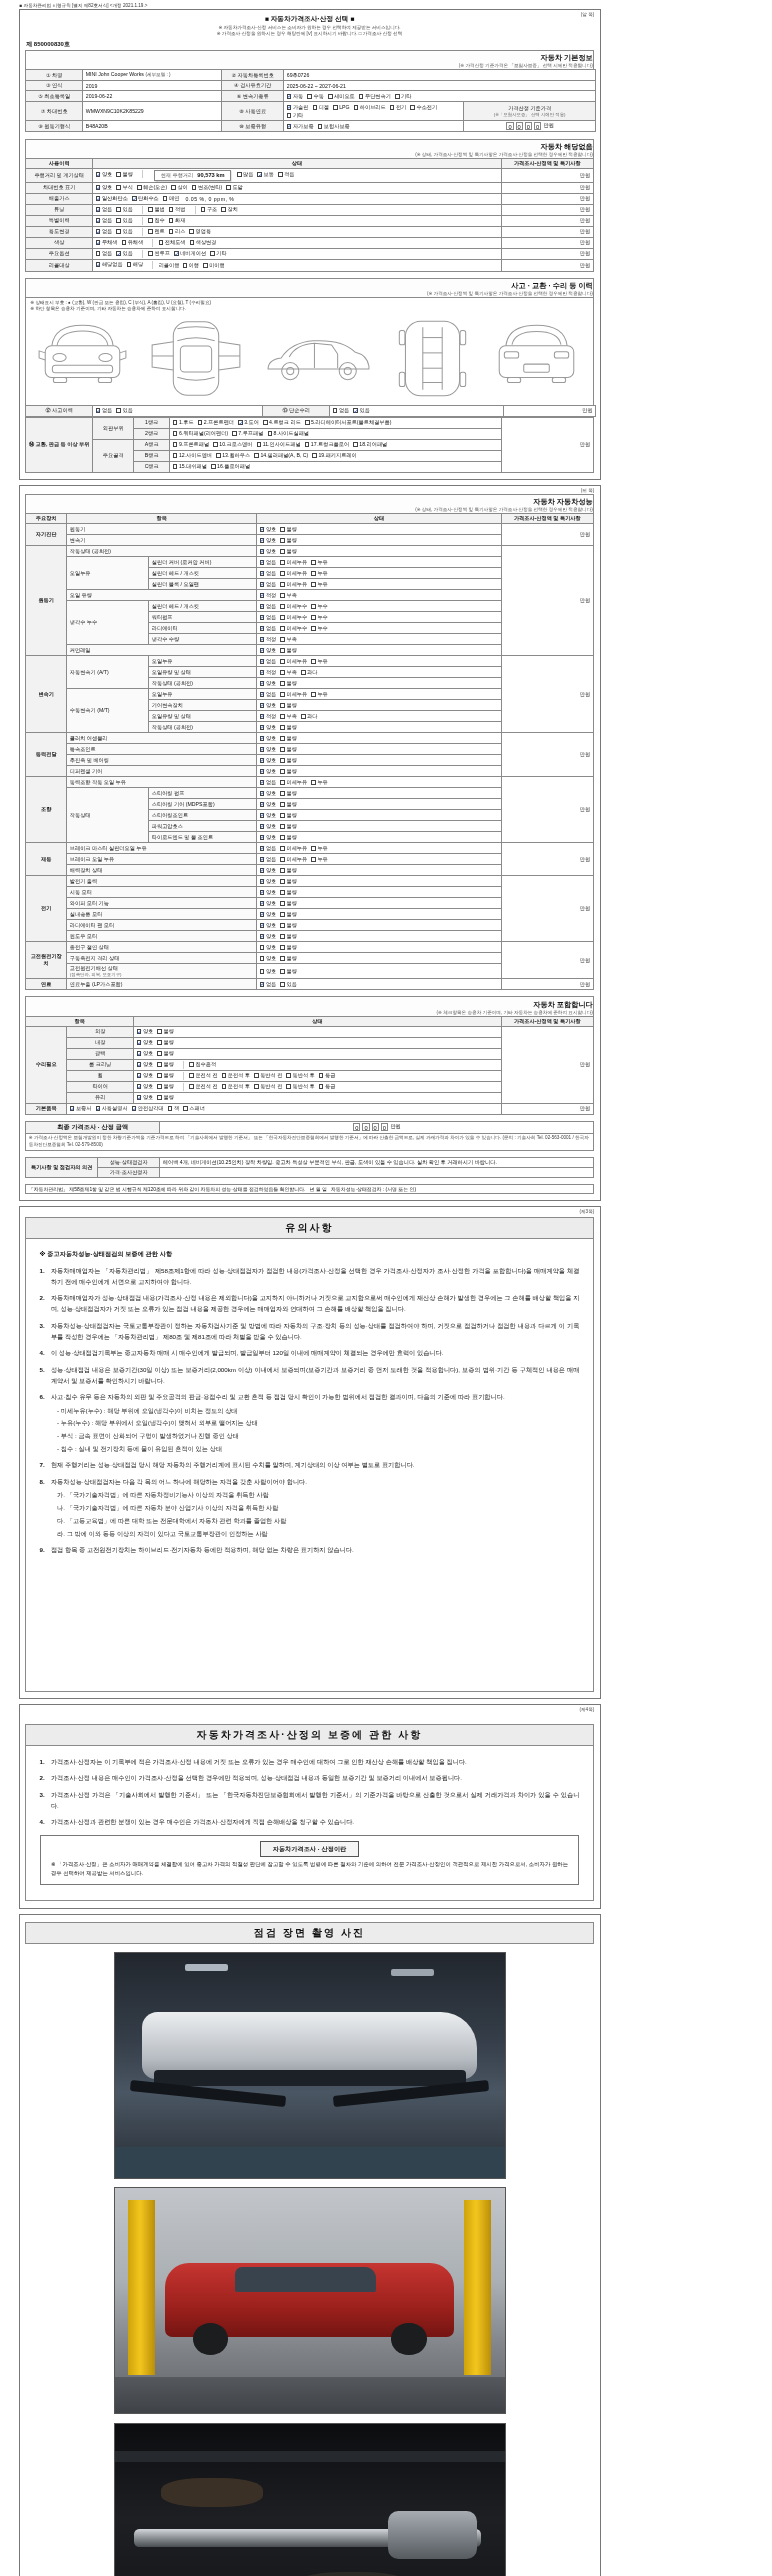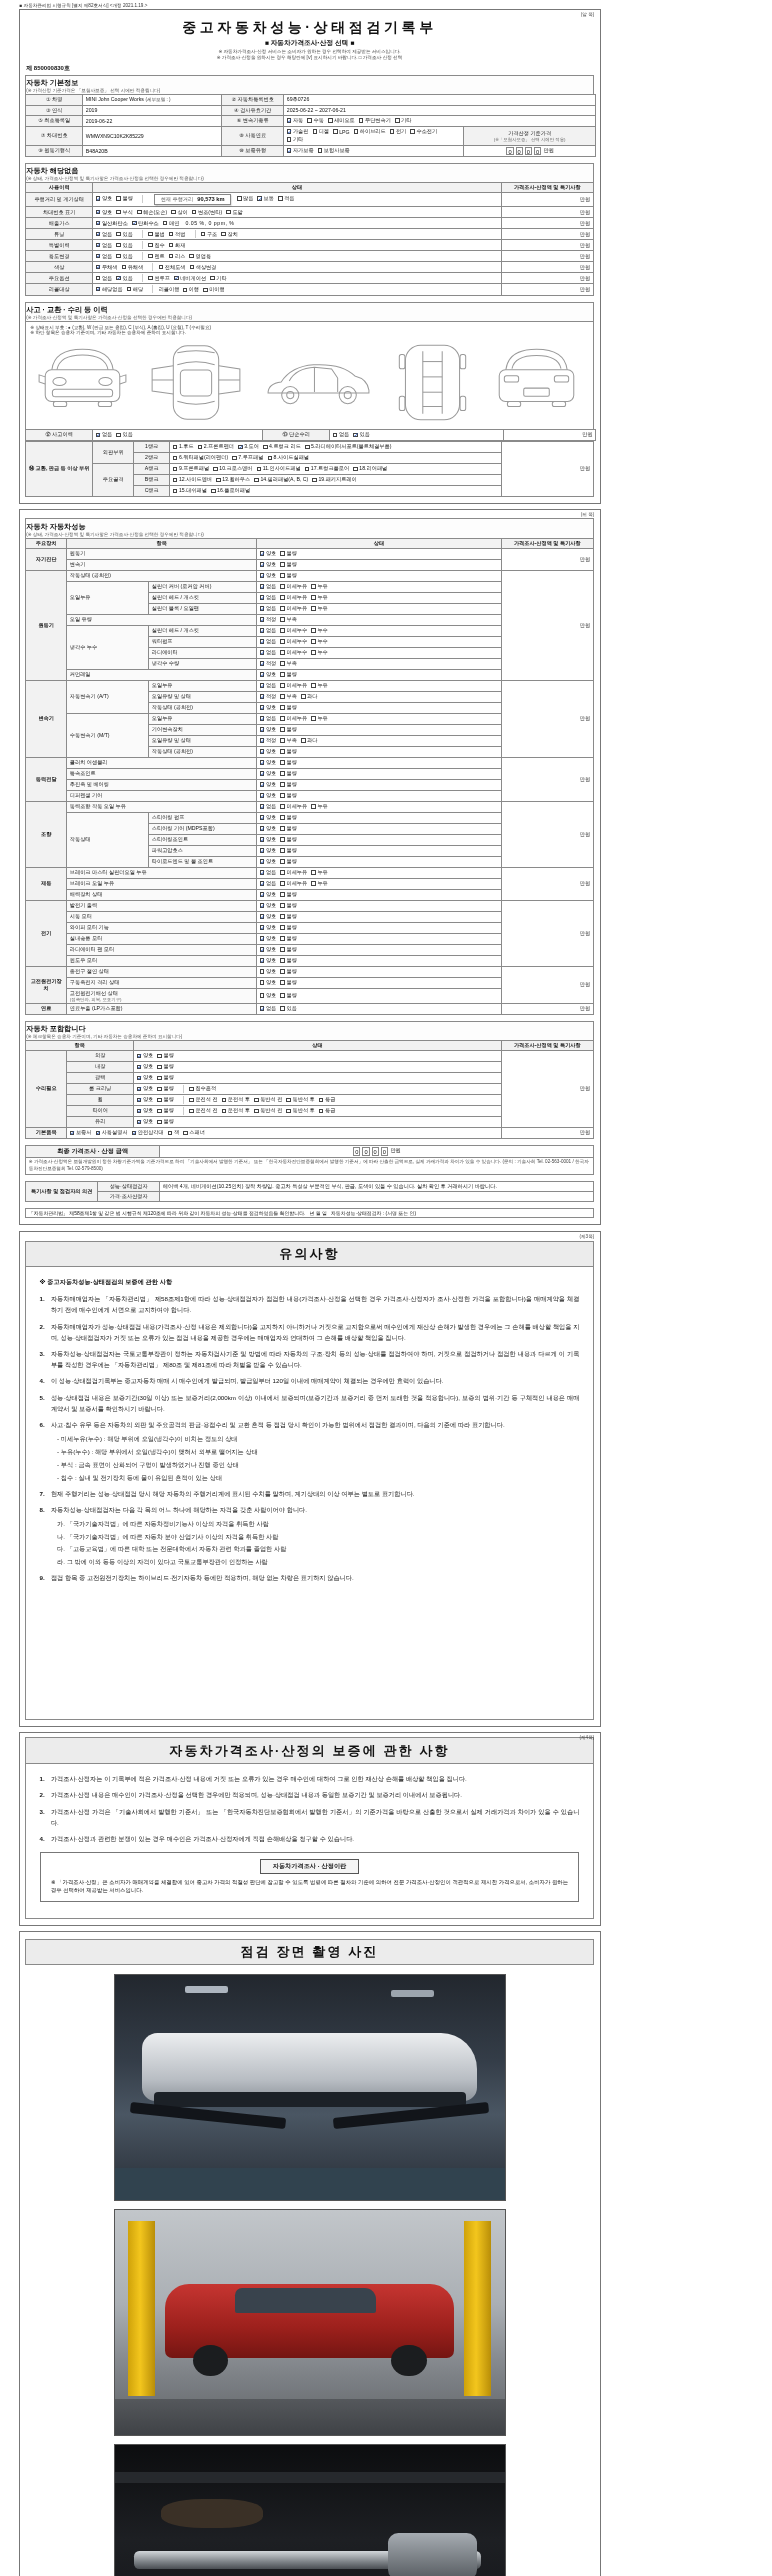--- a/index.html
+++ b/index.html
@@ -15,21 +15,21 @@
   .doc-note { text-align:center; font-size:4.6px; color:#444; margin:0.5px 0; }
   .doc-no { font-size:6px; font-weight:bold; margin:4.1px 0 1.5px 1px; }
 
   table { border-collapse:collapse; width:100%; table-layout:fixed; }
   th,td { border:0.5px solid #8a8a8a; font-size:5.2px; padding:1px 2.6px; vertical-align:middle; word-break:break-all; }
   .lab { background:#f2f2f2; text-align:center; }
   .glab { background:#f2f2f2; text-align:center; font-weight:bold; }
   .itm { background:#fafafa; }
   .price { text-align:right; color:#333; background:#fff; }
   .cont { background:#fff; }
-  .sect { border:0.5px solid #8a8a8a; border-bottom:none; text-align:left; font-weight:bold;
+  .sect { border:0.5px solid #8a8a8a; border-bottom:none; text-align:right; font-weight:bold;
           font-size:7.2px; padding:2.1px 0 1px; background:#fdfdfd; }
   .sect .note { display:block; font-weight:normal; font-size:4.6px; color:#555; }
   .mt { margin-top:6.2px; }
 
   .cbi { display:inline-flex; align-items:center; margin:0.5px 4.1px 0.5px 0; white-space:nowrap; }
   .cbx { width:4.6px; height:4.6px; border:0.5px solid #444; display:inline-block; margin-right:1.5px; position:relative; background:#fff; flex:none; }
   .cbx.on::after { content:"✓"; position:absolute; top:-2.6px; left:-0.5px; font-size:6.2px; font-weight:bold; color:#2257c4; }
   .seg { display:inline-flex; align-items:center; flex-wrap:wrap; margin-right:5.2px; padding-right:5.2px; border-right:0.5px solid #ccc; }
   .seg:last-child { border-right:none; }
   .seg-lab { margin-right:3.1px; color:#222; }
@@ -45,21 +45,21 @@
   .diagrams svg { display:block; }
 
   .subtext { display:block; font-size:4.4px; color:#666; }
   .dbox { display:inline-block; width:7.2px; height:8.2px; border:0.5px solid #888; margin:0 1px;
           text-align:center; line-height:8.2px; font-size:5.7px; vertical-align:middle; background:#fff; }
   .final-lab { font-weight:bold; font-size:6.2px; text-align:center; background:#f2f2f2; }
   .final-val { text-align:center; }
   .small-note { font-size:4.6px; color:#444; line-height:1.5; }
 
   .band { border:0.5px solid #8a8a8a; background:#ececec; text-align:center; font-weight:bold;
-          font-size:13px; padding:3.1px 0; letter-spacing:2.1px; }
+          font-size:10px; padding:3.1px 0; letter-spacing:2.1px; }
   .notice-box { border:0.5px solid #8a8a8a; border-top:none; padding:10.3px 13.4px; font-size:6.2px; line-height:1.75; min-height:453px; }
   .notice-box.short { min-height:155px; }
   .n-intro { font-weight:bold; margin-bottom:6.2px; }
   .n-row { display:flex; margin-bottom:5.7px; }
   .n-num { flex:none; width:11.3px; font-weight:bold; }
   .n-txt { flex:1; text-align:justify; }
   .n-sub { margin:-3.1px 0 5.2px 17.5px; color:#222; }
 
   .def-box { border:0.5px solid #777; margin-top:7.2px; padding:5.2px 10.3px 6.2px; }
   .def-title { display:inline-block; border:0.5px solid #555; background:#f5f5f5; font-weight:bold;
@@ -96,21 +96,20 @@
   .confirm td { font-size:4.9px; }
 </style>
 </head>
 <body>
 
 <div class="page">
   <div class="formref">■ 자동차관리법 시행규칙 [별지 제82호서식] &lt;개정 2021.1.19.&gt;</div>
 
   <div class="sheet">
     <div class="marker">(앞 쪽)</div>
-    <div class="doc-title">중고자동차성능·상태점검기록부</div>
     <div class="doc-sub">■ 자동차가격조사·산정 선택 ■</div>
     <div class="doc-note">※ 자동차가격조사·산정 서비스는 소비자가 원하는 경우 선택하여 제공받는 서비스입니다.</div>
     <div class="doc-note">※ 가격조사·산정을 원하시는 경우 해당란에 [Ⅴ] 표시하시기 바랍니다.   □ 가격조사·산정 선택</div>
     <div class="doc-no">제 850000830호</div>
 
     <div class="sect">
       <span>자동차 기본정보</span>
       <span class="note">(※ 가격산정 기준가격은 「보험사보증」 선택 시에만 적용됩니다)</span>
     </div>
     <table>
@@ -1456,21 +1455,21 @@
           <div class="n-row">
             <span class="n-num">9.</span>
             <span class="n-txt">점검 항목 중 고전원전기장치는 하이브리드·전기자동차 등에만 적용하며, 해당 없는 차량은 표기하지 않습니다.</span>
           </div>
         </div>
     </div>
   </div>
 
   <div class="sheet">
     <div class="marker">(제4쪽)</div>
-    <div class="band" style="margin-top:0">자동차가격조사·산정의 보증에 관한 사항</div>
+    <div class="band" style="margin-top:15px">자동차가격조사·산정의 보증에 관한 사항</div>
     <div class="notice-box short">
       <div id="price-notice-list">
           <div class="n-row">
             <span class="n-num">1.</span>
             <span class="n-txt">가격조사·산정자는 이 기록부에 적은 가격조사·산정 내용에 거짓 또는 오류가 있는 경우 매수인에 대하여 그로 인한 재산상 손해를 배상할 책임을 집니다.</span>
           </div>
           <div class="n-row">
             <span class="n-num">2.</span>
             <span class="n-txt">가격조사·산정 내용은 매수인이 가격조사·산정을 선택한 경우에만 적용되며, 성능·상태점검 내용과 동일한 보증기간 및 보증거리 이내에서 보증됩니다.</span>
           </div>

